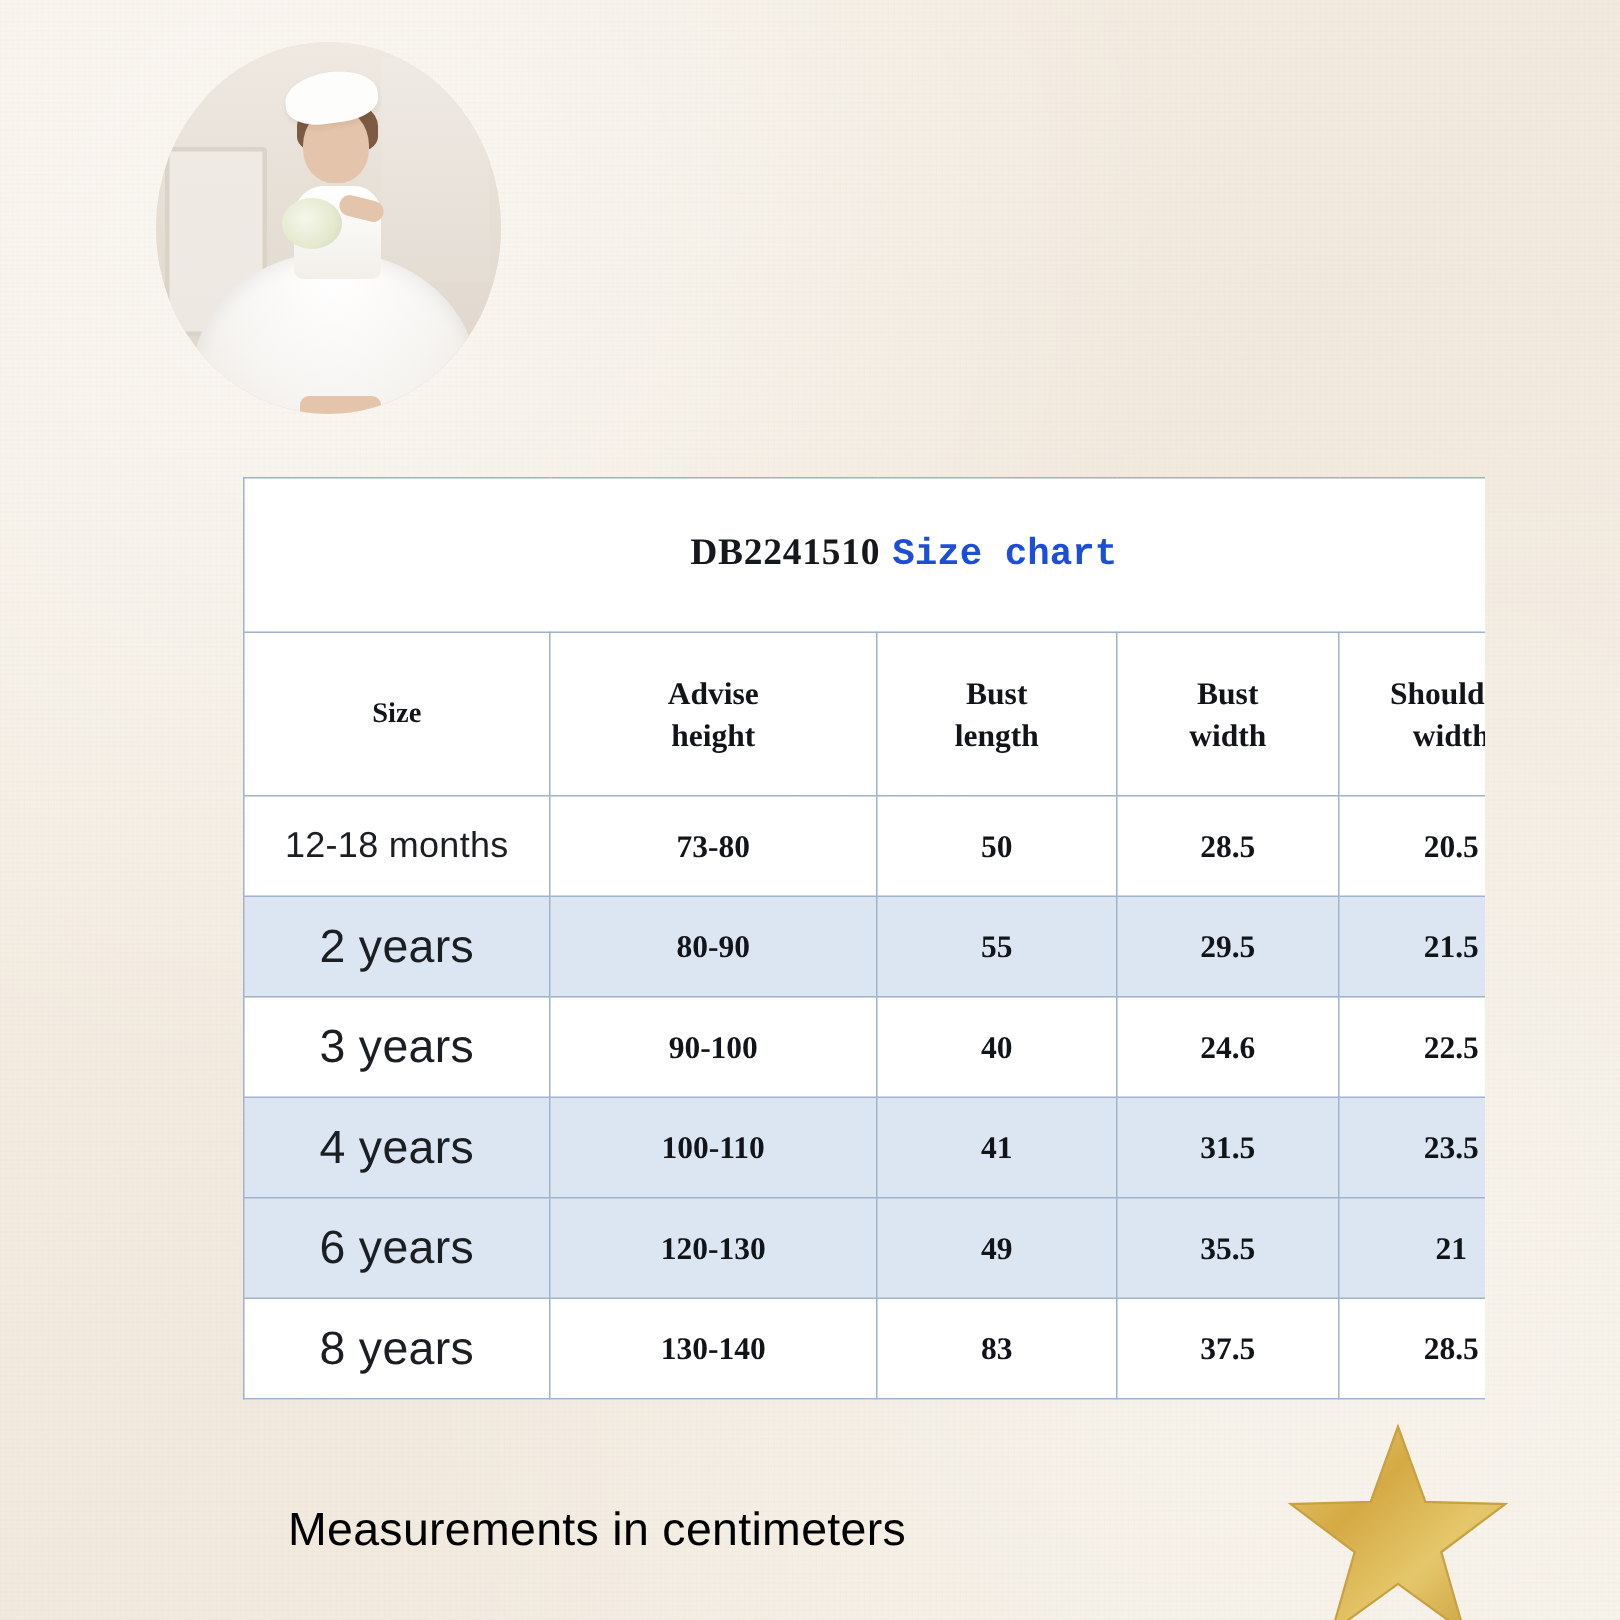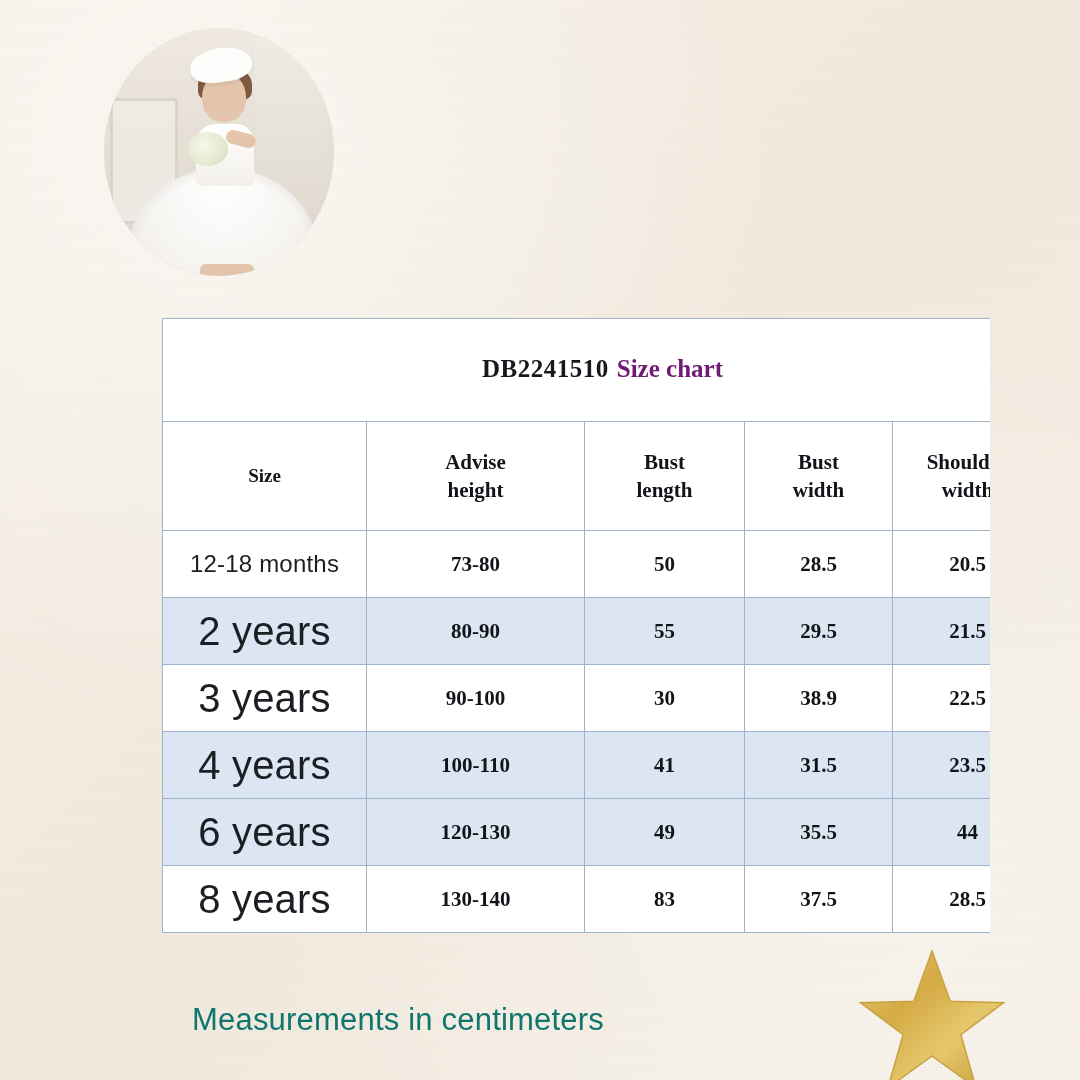--- a/index.html
+++ b/index.html
@@ -165,23 +165,23 @@
     border: none;
   }
   .chart-title-main {
     font-family: "Liberation Serif", serif;
     font-weight: bold;
     font-size: 25px;
     color: #15181c;
     letter-spacing: 0.5px;
   }
   .chart-title-sub {
-    font-family: Liberation Serif, serif;
+    font-family: Liberation Mono, monospace;
     font-size: 25px;
-    color: #701a75;
+    color: #1d4ed8;
     margin-left: 8px;
   }
   .chart td, .chart th {
     border: 1px solid #9fb4cc;
   }
   .hdr td {
     background: #ffffff;
     font-family: "Liberation Serif", serif;
     font-weight: bold;
     font-size: 20px;
@@ -202,21 +202,21 @@
     font-size: 21px;
     color: #111418;
     background: #ffffff;
   }
   .chart tbody tr.alt td {
     background: #dce6f2;
   }
   .chart tbody td.size-cell {
     font-family: "Liberation Sans", sans-serif;
     font-weight: normal;
-    font-size: 40px;
+    font-size: 31px;
     color: #1b1e23;
     letter-spacing: 0.2px;
   }
   .chart tbody td.size-cell.small {
     font-size: 24px;
     margin-top: 24px;
   }
   
   col.c-size   { width: 204px; }
   col.c-height { width: 218px; }
@@ -240,21 +240,21 @@
     width: 880px;
   }
 
   
   .footer-note {
     position: absolute;
     left: 192px;
     top: 1002px;
     font-family: "Liberation Sans", sans-serif;
     font-size: 31px;
-    color: #0f766e;
+    color: #000000;
     letter-spacing: 0.2px;
   }
 
   
   .star {
     position: absolute;
     left: 856px;
     top: 948px;
     width: 152px;
     height: 146px;
@@ -325,37 +325,37 @@
       <tr class="alt">
         <td class="size-cell">2 years</td>
         <td>80-90</td>
         <td>55</td>
         <td>29.5</td>
         <td>21.5</td>
       </tr>
       <tr>
         <td class="size-cell">3 years</td>
         <td>90-100</td>
-        <td>30</td>
-        <td>38.9</td>
+        <td>40</td>
+        <td>24.6</td>
         <td>22.5</td>
       </tr>
       <tr class="alt">
         <td class="size-cell">4 years</td>
         <td>100-110</td>
         <td>41</td>
         <td>31.5</td>
         <td>23.5</td>
       </tr>
       <tr class="alt">
         <td class="size-cell">6 years</td>
         <td>120-130</td>
         <td>49</td>
         <td>35.5</td>
-        <td>44</td>
+        <td>21</td>
       </tr>
       <tr>
         <td class="size-cell">8 years</td>
         <td>130-140</td>
         <td>83</td>
         <td>37.5</td>
         <td>28.5</td>
       </tr>
     </tbody>
   </table>

